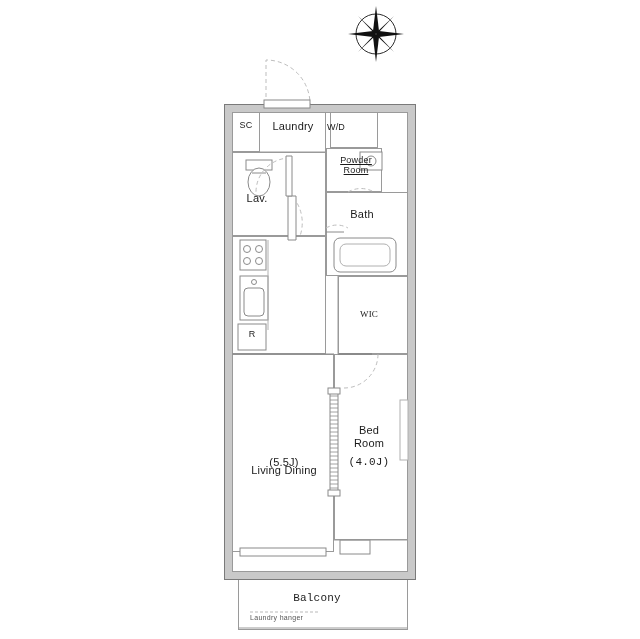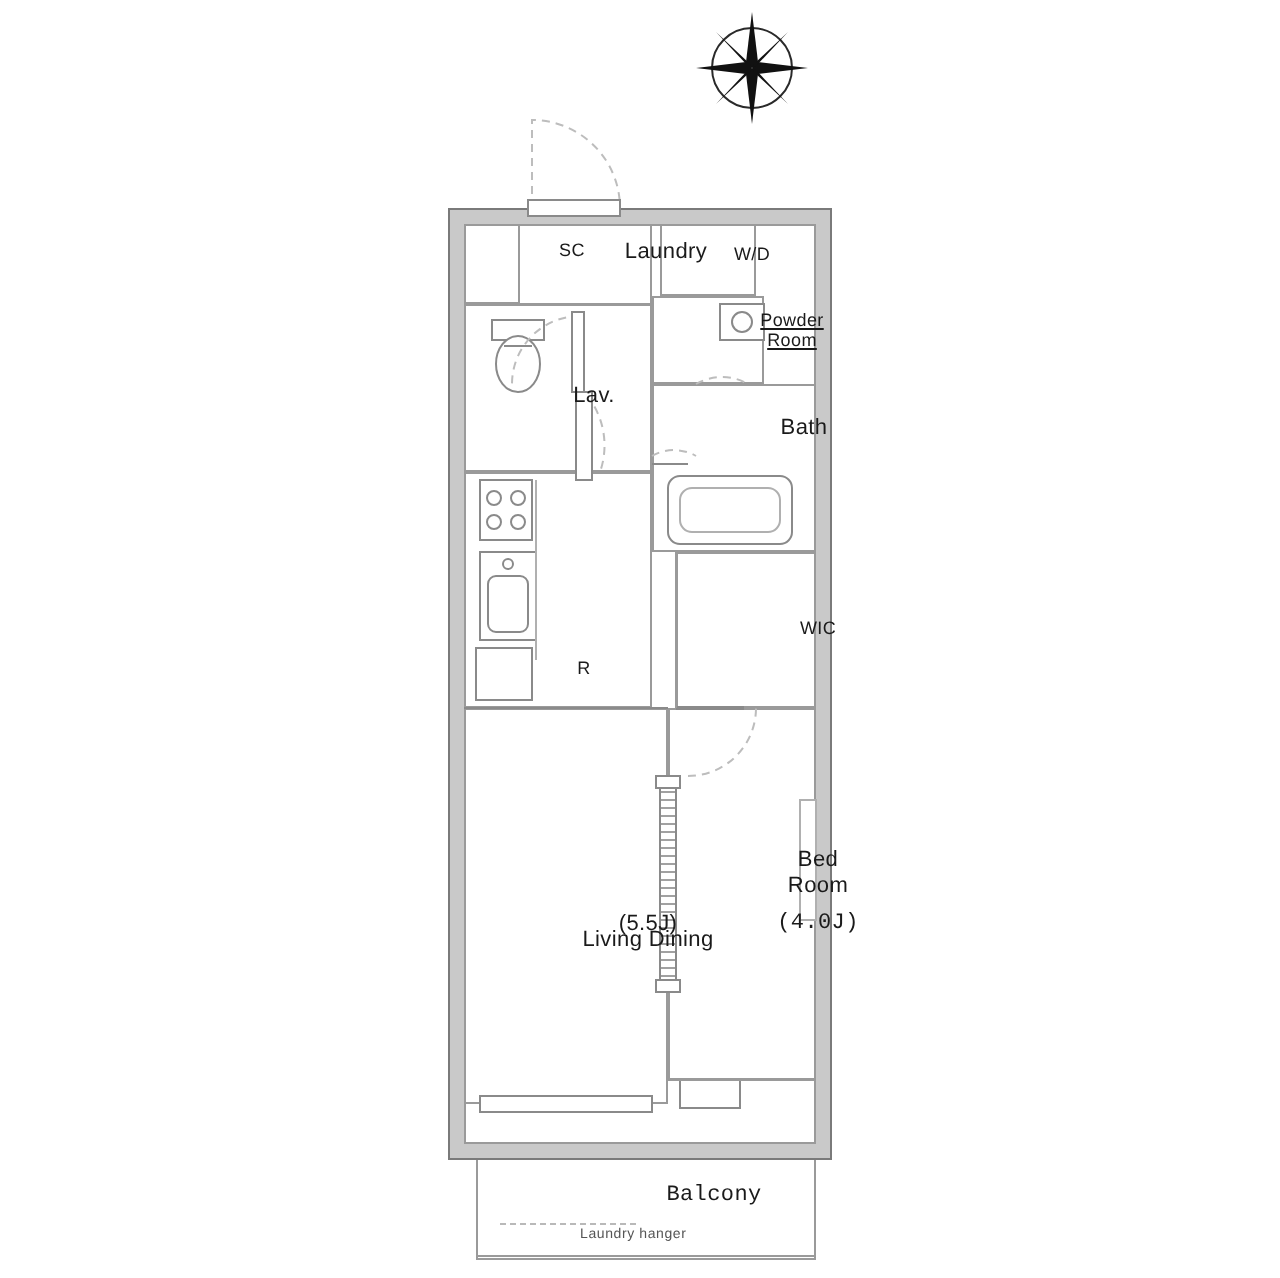--- a/index.html
+++ b/index.html
@@ -24,21 +24,20 @@
   .wall { background: #c9c9c9; border: 1px solid #7a7a7a; }
   .room { background: #ffffff; border: 1px solid #9a9a9a; }
   .label {
     position: absolute;
     text-align: center;
     font-size: 11px;
     color: #1a1a1a;
     line-height: 1.15;
     white-space: pre-line;
     letter-spacing: 0.2px;
-    margin-left: 40px;
   }
   .label.small { font-size: 9px; }
   .label.tiny { font-size: 7px; color:#555; letter-spacing:0.3px;}
 
   
   .compass { position: absolute; left: 346px; top: 4px; width: 60px; height: 60px; }
 
   
   svg.overlay { position: absolute; left: 0; top: 0; width: 640px; height: 639px; pointer-events: none; }
 </style>
@@ -188,21 +187,21 @@
 
   <div class="label small" style="left:328px; top:155px; width:56px;text-decoration:underline;">Powder
 Room</div>
 
   <div class="label" style="left:236px; top:192px; width:42px;">Lav.</div>
 
   <div class="label" style="left:340px; top:208px; width:44px;">Bath</div>
 
   <div class="label small" style="left:243px; top:329px; width:18px;">R</div>
 
-  <div class="label small" style="left:348px; top:309px; width:42px;">WIC</div>
+  <div class="label small" style="left:348px; top:309px; width:42px;font-family:Liberation Serif, serif;">WIC</div>
 
   <div class="label" style="left:232px; top:464px; width:104px;">Living Dining</div>
 
   <div class="label" style="left:252px; top:456px; width:64px;">(5.5J)</div>
 
   <div class="label" style="left:345px; top:424px; width:48px;">Bed
 Room</div>
 
   <div class="label" style="left:345px; top:456px; width:48px;font-family:Liberation Mono, monospace;">(4.0J)</div>
 

